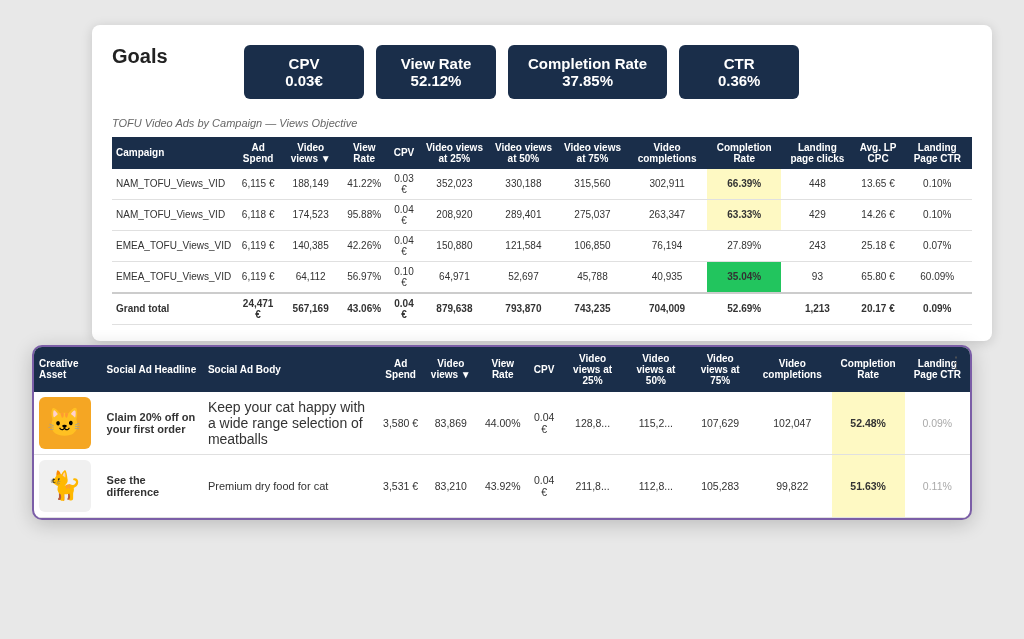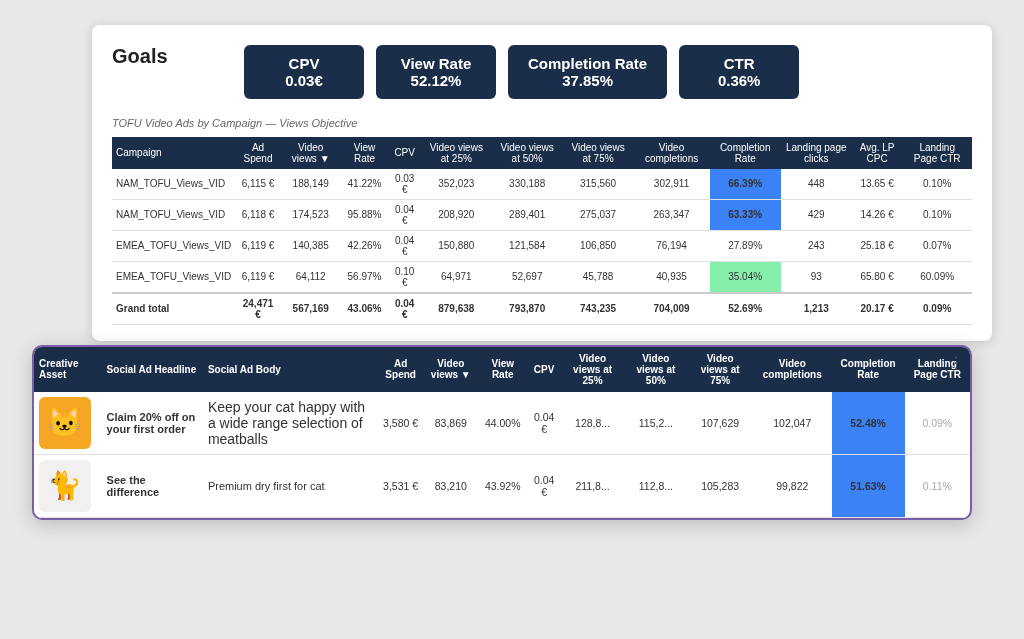--- a/index.html
+++ b/index.html
@@ -78,21 +78,21 @@
     .upper-table {
       width: 100%;
       border-collapse: collapse;
       font-size: 10.5px;
     }
     .upper-table th {
       background: #1a2e4a;
       color: #fff;
       padding: 5px 4px;
       text-align: center;
-      font-weight: normal;
+      font-weight: bold;
       font-size: 10px;
     }
     .upper-table th.left-align {
       text-align: left;
     }
     .upper-table td {
       padding: 4px 4px;
       text-align: center;
       border-bottom: 1px solid #e0e0e0;
       color: #333;
@@ -100,28 +100,28 @@
     }
     .upper-table td.left-align {
       text-align: left;
       font-weight: 500;
     }
     .upper-table tr:last-child td {
       font-weight: bold;
       border-top: 2px solid #ccc;
     }
     .highlight-green {
-      background: #3b82f6;
+      background: #fef9c3;
       color: #1a7a3a;
       font-weight: bold;
     }
     .highlight-teal {
-      background: #86efac;
+      background: #22c55e;
       color: #1a7a6e;
-      font-weight: normal;
+      font-weight: bold;
     }
 
     
     .lower-card {
       position: absolute;
       top: 320px;
       left: 0;
       right: 20px;
       background: #fff;
       border-radius: 10px;
@@ -340,21 +340,21 @@
             <td>107,629</td>
             <td>102,047</td>
             <td class="highlight-green">52.48%</td>
             <td style="color: rgb(170, 170, 170);">0.09%</td>
           </tr>
           <tr>
             <td>
               <div style="width: 52px; height: 52px; border-radius: 6px; background: rgb(240, 240, 240); display: flex; align-items: center; justify-content: center; font-size: 28px;">🐈</div>
             </td>
             <td class="left-align headline-cell" style="font-weight: bold; font-size: 11px;">See the difference</td>
-            <td class="left-align body-cell" style="font-size: 11px;">Premium dry first for cat</td>
+            <td class="left-align body-cell" style="font-size: 11px;">Premium dry food for cat</td>
             <td>3,531 €</td>
             <td>83,210</td>
             <td>43.92%</td>
             <td>0.04 €</td>
             <td>211,8...</td>
             <td>112,8...</td>
             <td>105,283</td>
             <td>99,822</td>
             <td class="highlight-green">51.63%</td>
             <td style="color: rgb(170, 170, 170);">0.11%</td>

